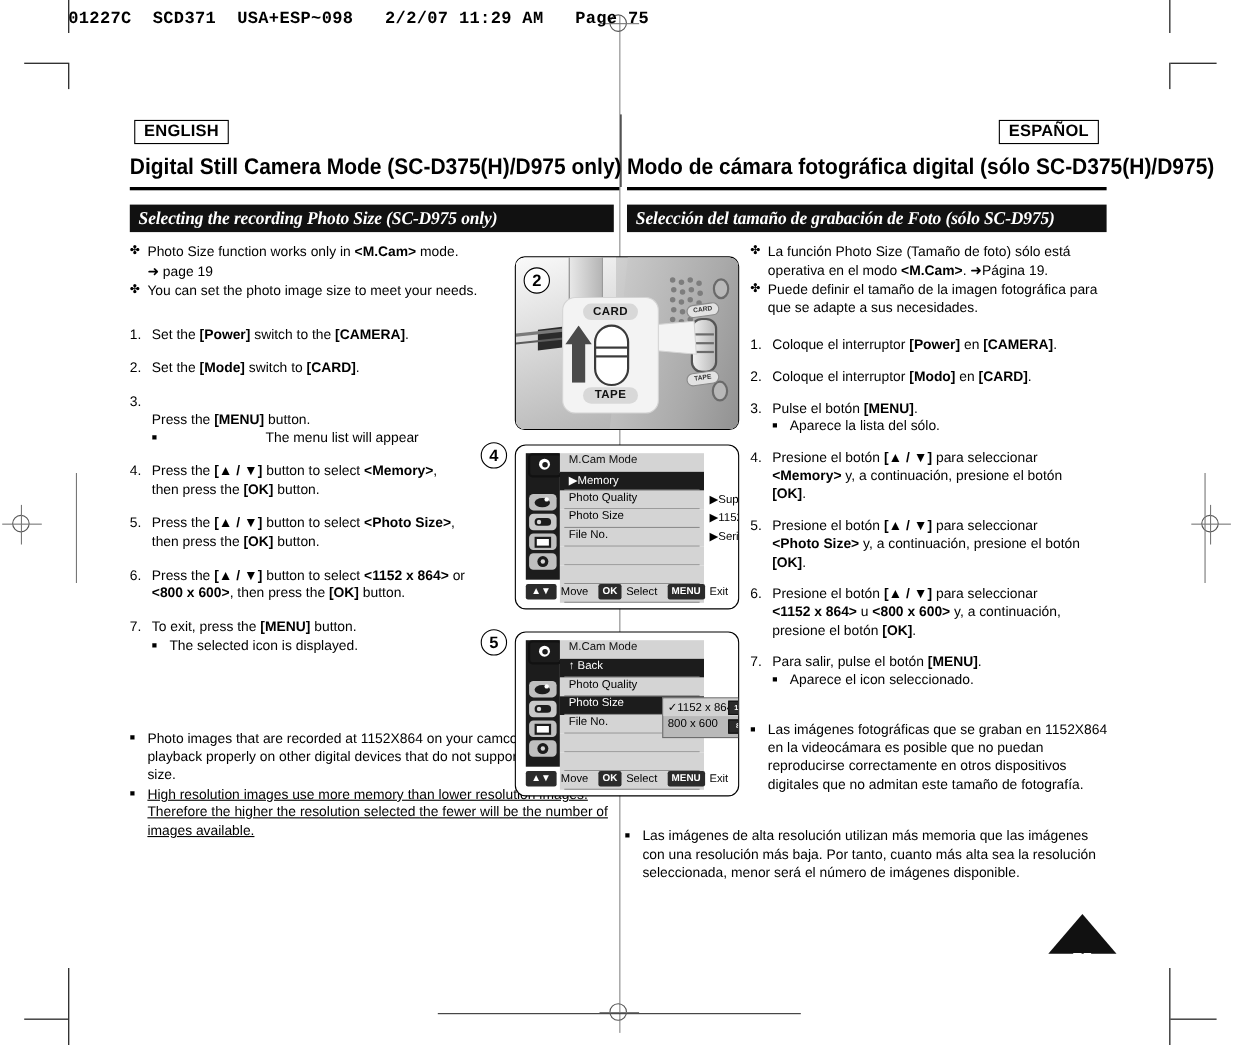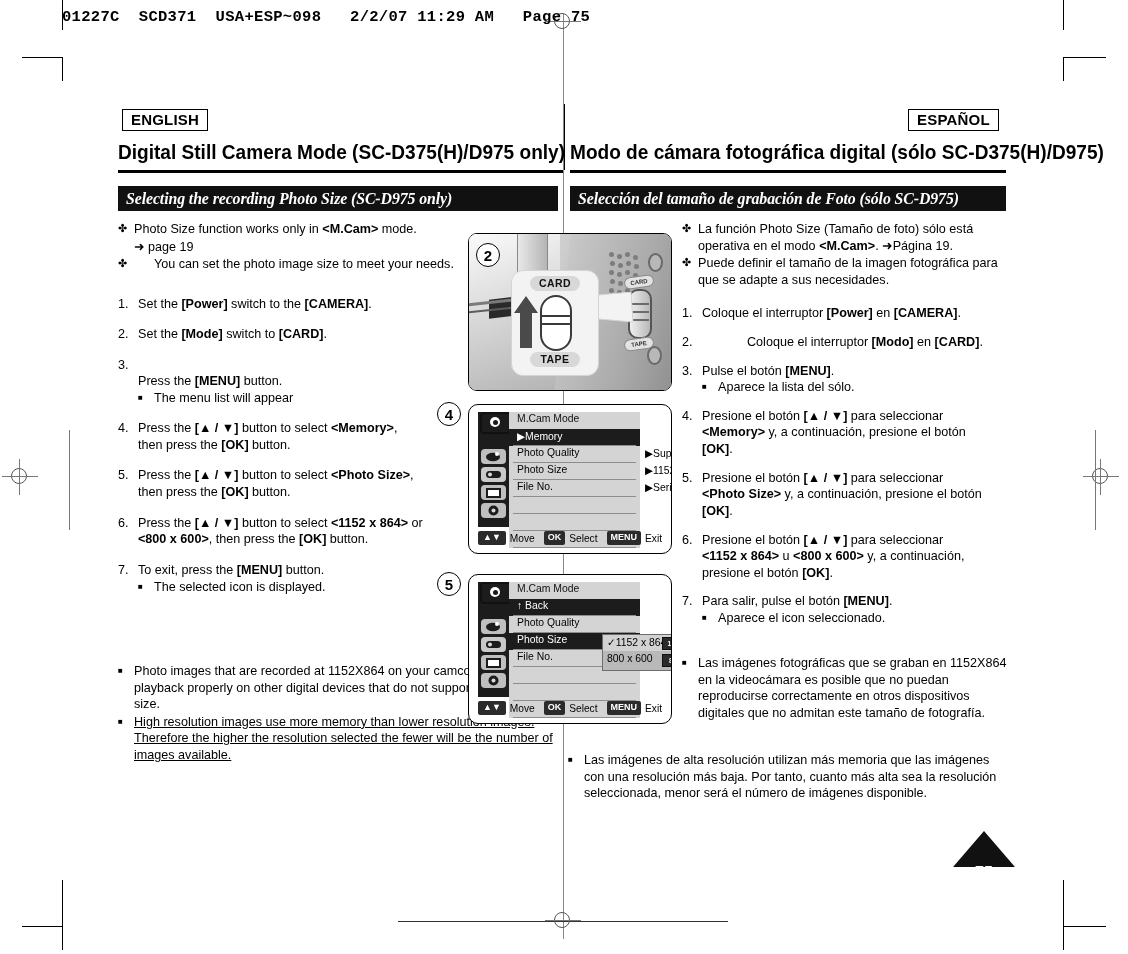--- a/index.html
+++ b/index.html
@@ -187,21 +187,21 @@
       <div class="bullet-row">
         <div class="bullet-mark">✤</div>
         <div style="flex: 1 1 0%;">Photo Size function works only in <b>&lt;M.Cam&gt;</b> mode.</div>
       </div>
       <div class="bullet-row">
         <div class="bullet-mark"></div>
         <div style="flex: 1 1 0%;">➜ page 19</div>
       </div>
       <div class="bullet-row">
         <div class="bullet-mark">✤</div>
-        <div style="flex: 1 1 0%; margin-left: 20px;">You can set the photo image size to meet your needs.</div>
+        <div style="flex: 1 1 0%;">You can set the photo image size to meet your needs.</div>
       </div>
     </div>
   <div style="height:22px;"></div>
   <div id="en-steps">
       <div style="margin-bottom: 14px;">
         <div class="num-row">
           <div class="num-mark">1.</div>
           <div style="flex: 1 1 0%;">Set the <b>[Power]</b> switch to the <b>[CAMERA]</b>.</div>
         </div>
       </div>
@@ -211,21 +211,21 @@
           <div style="flex: 1 1 0%;">Set the <b>[Mode]</b> switch to <b>[CARD]</b>.</div>
         </div>
       </div>
       <div style="margin-bottom: 14px;">
         <div class="num-row">
           <div class="num-mark">3.</div>
           <div style="flex: 1 1 0%; margin-top: 16px;">Press the <b>[MENU]</b> button.</div>
         </div>
         <div class="sq-row">
           <div class="sq-mark">■</div>
-          <div style="flex: 1 1 0%;">The menu list will appear</div>
+          <div style="flex: 1 1 0%; text-align: center;">The menu list will appear</div>
         </div>
       </div>
       <div style="margin-bottom: 14px;">
         <div class="num-row">
           <div class="num-mark">4.</div>
           <div style="flex: 1 1 0%;">Press the <b>[▲ / ▼]</b> button to select <b>&lt;Memory&gt;</b>,<br>then press the <b>[OK]</b> button.</div>
         </div>
       </div>
       <div style="margin-bottom: 14px;">
         <div class="num-row">
@@ -280,21 +280,21 @@
   <div id="es-steps">
       <div style="margin-bottom: 12px;">
         <div class="num-row">
           <div class="num-mark">1.</div>
           <div style="flex: 1 1 0%;">Coloque el interruptor <b>[Power]</b> en <b>[CAMERA]</b>.</div>
         </div>
       </div>
       <div style="margin-bottom: 12px;">
         <div class="num-row">
           <div class="num-mark">2.</div>
-          <div style="flex: 1 1 0%; margin-left: 45px;">Coloque el interruptor <b>[Modo]</b> en <b>[CARD]</b>.</div>
+          <div style="flex: 1 1 0%;">Coloque el interruptor <b>[Modo]</b> en <b>[CARD]</b>.</div>
         </div>
       </div>
       <div style="margin-bottom: 12px;">
         <div class="num-row">
           <div class="num-mark">3.</div>
           <div style="flex: 1 1 0%;">Pulse el botón <b>[MENU]</b>.</div>
         </div>
         <div class="sq-row">
           <div class="sq-mark">■</div>
           <div style="flex: 1 1 0%;">Aparece la lista del sólo.</div>

